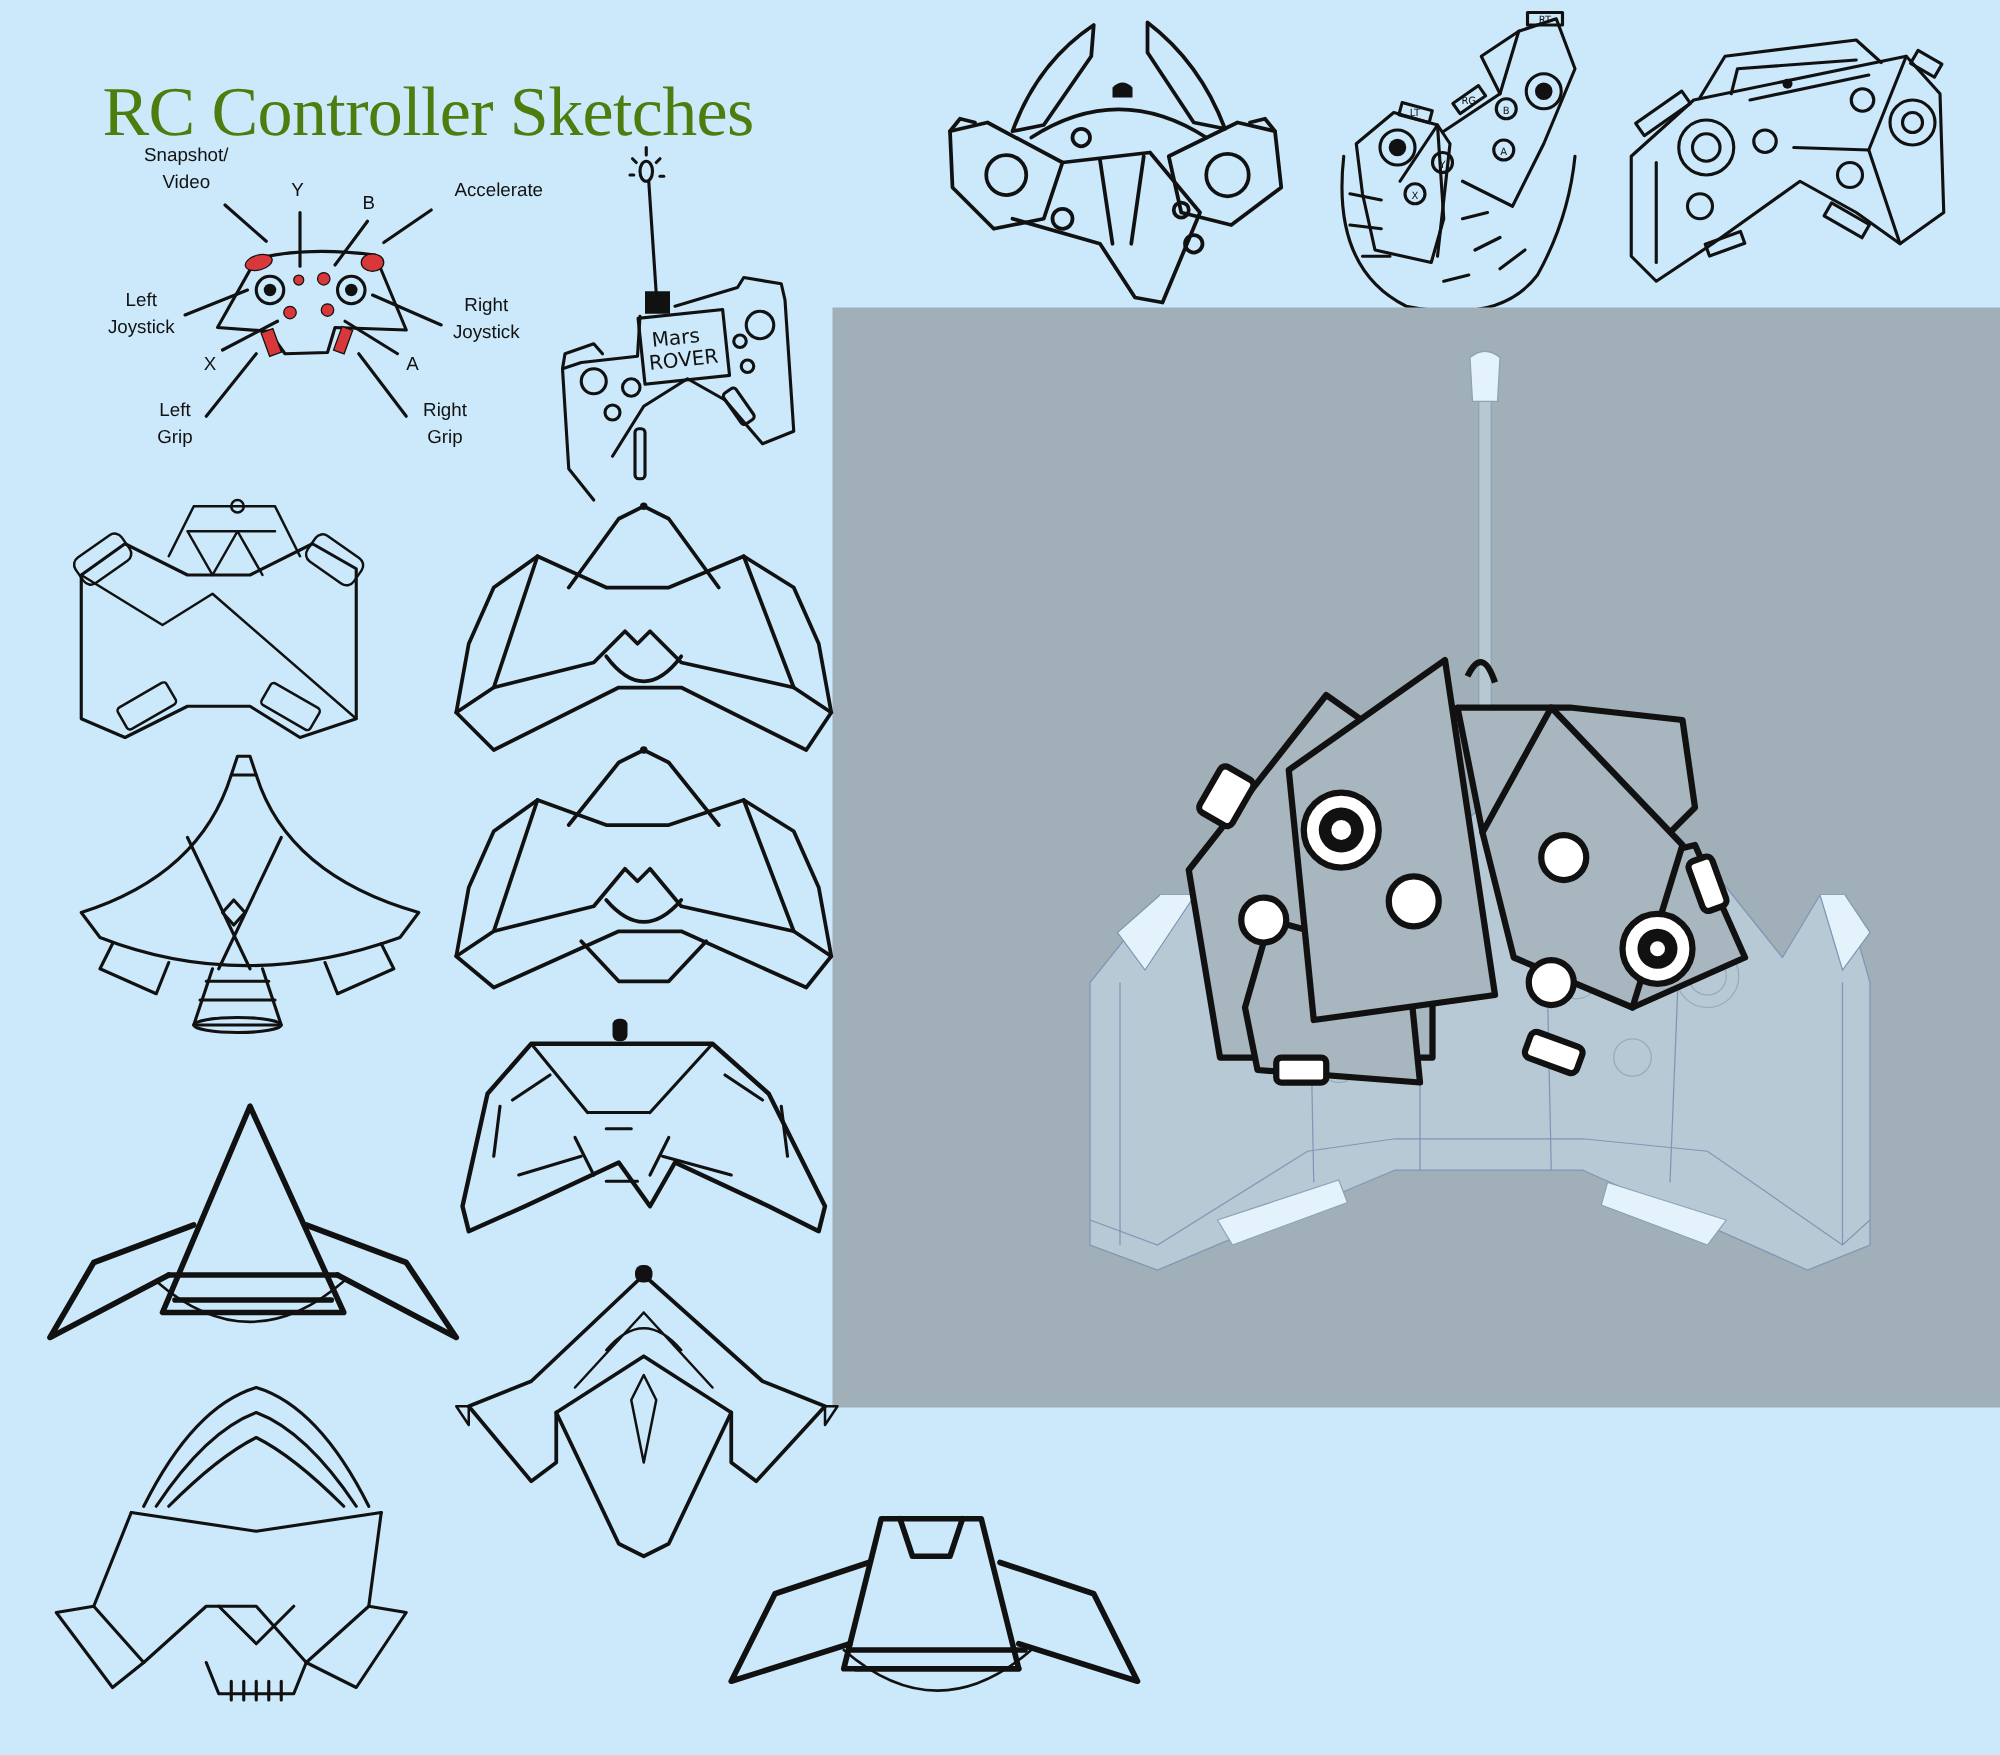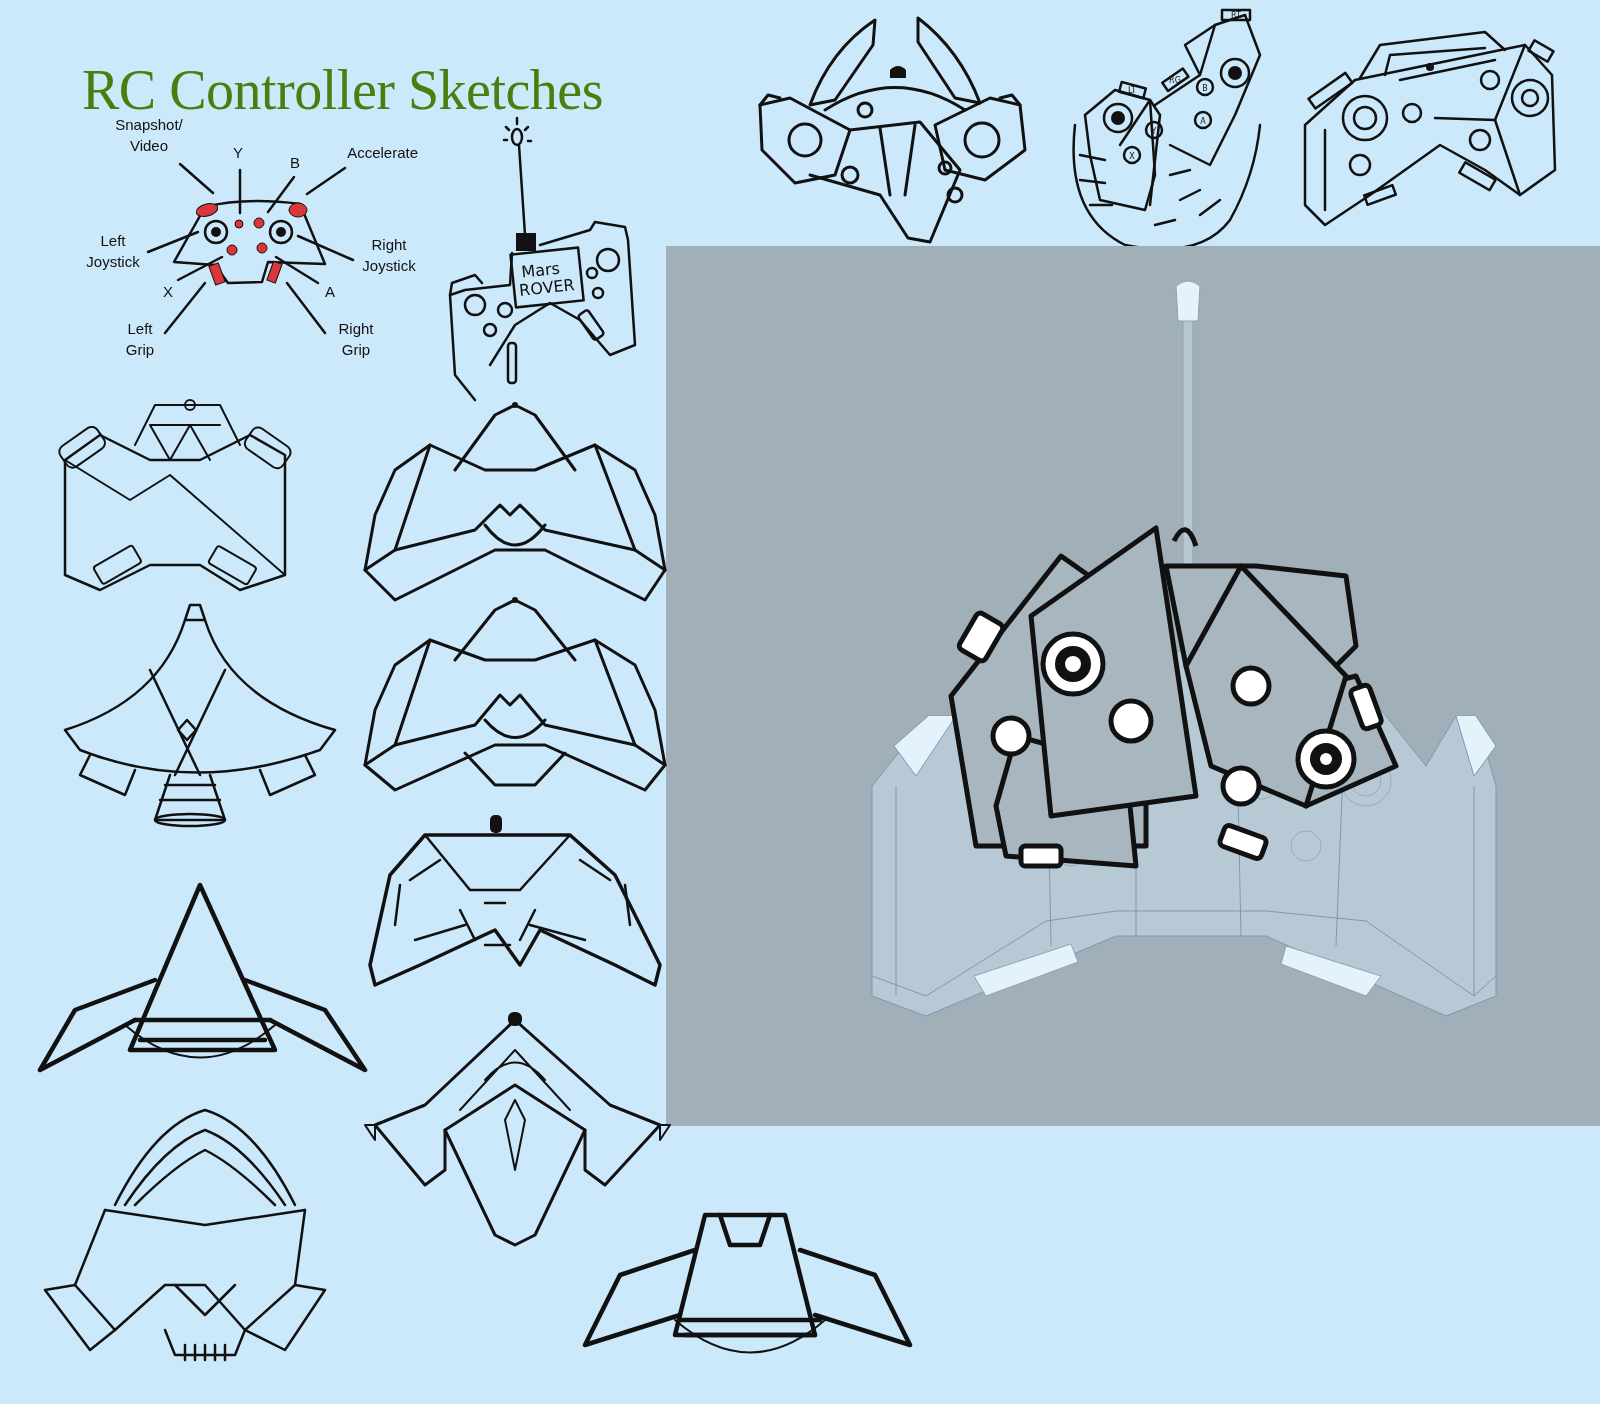--- a/index.html
+++ b/index.html
@@ -33,21 +33,21 @@
 </head>
 <body>
 
 <div class="title">RC Controller Sketches</div>
 
 <div>
   <div class="lbl" style="left:104px;top:114px;width:90px;">Snapshot/
 Video</div>
   <div class="lbl" style="left:230px;top:142px;width:16px;">Y</div>
   <div class="lbl" style="left:287px;top:152px;width:16px;">B</div>
-  <div class="lbl" style="left:332px;top:142px;width:86px;text-align:right;">Accelerate</div>
+  <div class="lbl" style="left:356px;top:142px;width:86px;">Accelerate</div>
   <div class="lbl" style="left:78px;top:230px;width:70px;">Left
 Joystick</div>
   <div class="lbl" style="left:354px;top:234px;width:70px;">Right
 Joystick</div>
   <div class="lbl" style="left:160px;top:281px;width:16px;">X</div>
   <div class="lbl" style="left:322px;top:281px;width:16px;">A</div>
   <div class="lbl" style="left:112px;top:318px;width:56px;">Left
 Grip</div>
   <div class="lbl" style="left:328px;top:318px;width:56px;">Right
 Grip</div>

